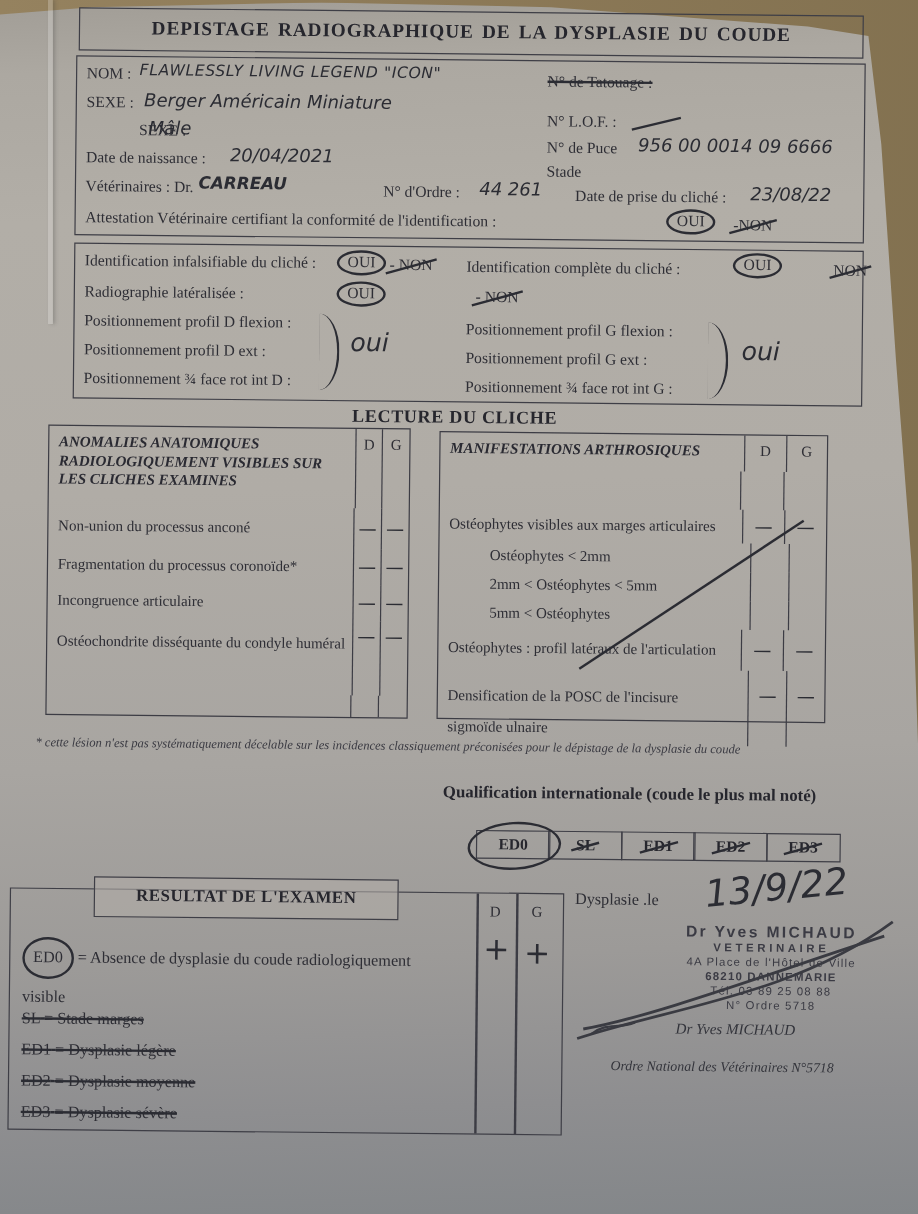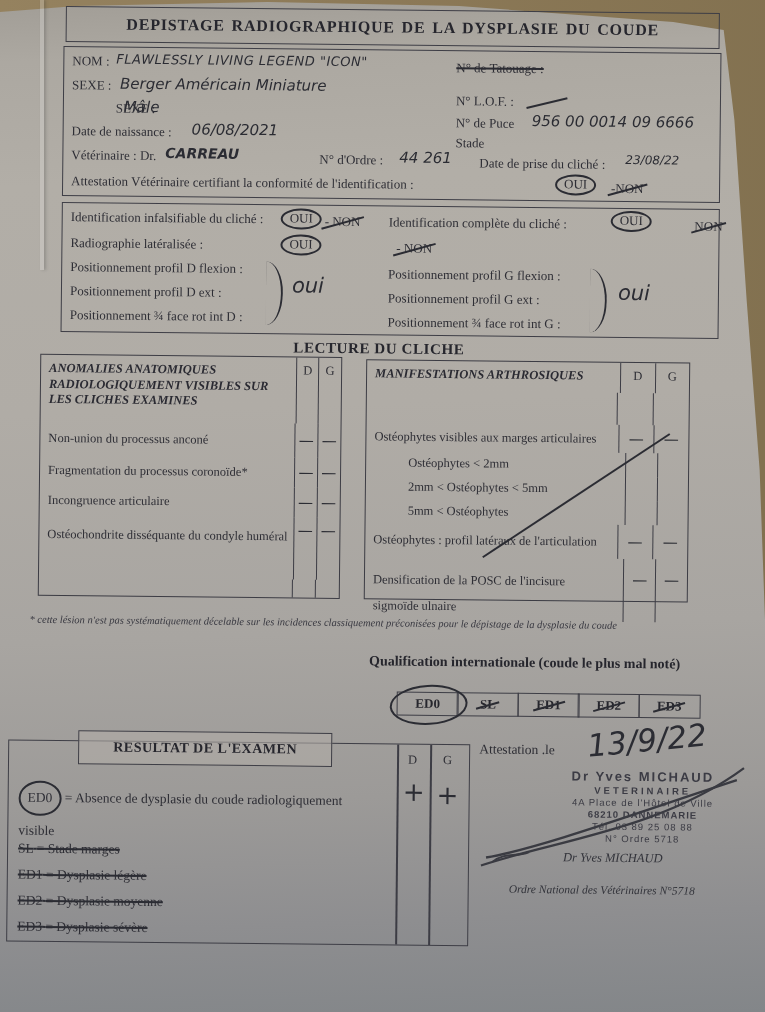--- a/index.html
+++ b/index.html
@@ -58,29 +58,29 @@
     <span class="abs hw" style="left:56px;top:27px;font-size:15px;">Berger Américain Miniature</span>
     <span class="abs lbl" style="left:392px;top:42px;">N° L.O.F. :</span>
     <span class="abs" style="left:462px;top:50px;width:42px;height:2px;background:#2b2c33;transform:rotate(-14deg);"></span>
 
     <span class="abs lbl" style="left:8px;top:53px;margin-left:44px;">SEXE :</span>
     <span class="abs hw" style="left:60px;top:50px;font-size:15px;">Mâle</span>
     <span class="abs lbl" style="left:392px;top:64px;">N° de Puce</span>
     <span class="abs hw" style="left:468px;top:60px;font-size:15px;">956 00 0014 09 6666</span>
 
     <span class="abs lbl" style="left:8px;top:76px;">Date de naissance :</span>
-    <span class="abs hw" style="left:128px;top:72px;font-size:15px;">06/08/2021</span>
+    <span class="abs hw" style="left:128px;top:72px;font-size:15px;">20/04/2021</span>
     <span class="abs lbl" style="left:392px;top:84px;">Stade</span>
 
-    <span class="abs lbl" style="left:8px;top:100px;">Vétérinaire : Dr.</span>
+    <span class="abs lbl" style="left:8px;top:100px;">Vétérinaires : Dr.</span>
     <span class="abs hw" style="left:102px;top:97px;font-size:14px;font-weight:bold;">CARREAU</span>
     <span class="abs lbl" style="left:256px;top:102px;">N° d'Ordre :</span>
     <span class="abs hw" style="left:336px;top:98px;font-size:15px;">44 261</span>
     <span class="abs lbl" style="left:416px;top:104px;">Date de prise du cliché :</span>
-    <span class="abs hw" style="left:562px;top:100px;font-size:12px;">23/08/22</span>
+    <span class="abs hw" style="left:562px;top:100px;font-size:15px;">23/08/22</span>
 
     <span class="abs lbl" style="left:8px;top:126px;">Attestation Vétérinaire certifiant la conformité de l'identification :</span>
     <span class="abs lbl circle" style="left:492px;top:122px;">OUI</span>
     <span class="abs lbl dslash" style="left:548px;top:126px;">-NON</span>
   </div>
 
   <div class="abs box" style="left:64px;top:202px;width:656px;height:128px;">
     <span class="abs lbl" style="left:8px;top:6px;">Identification infalsifiable du cliché :</span>
     <span class="abs lbl circle" style="left:218px;top:3px;">OUI</span>
     <span class="abs lbl dslash" style="left:262px;top:6px;">- NON</span>
@@ -269,21 +269,21 @@
     </div>
     <div class="abs" style="left:10px;top:178px;font-size:13.5px;color:#2e2e35;">
       <span class="strike"><span>ED3</span> <span>= Dysplasie sévère</span></span>
     </div>
   </div>
 
   <div class="abs box" style="left:86px;top:730px;width:252px;height:32px;display:flex;align-items:center;justify-content:center;background:rgba(176,172,166,.6);">
     <span style="font-weight:bold;font-size:14px;letter-spacing:.5px;color:#26262d;">RESULTAT DE L'EXAMEN</span>
   </div>
 
-  <span class="abs lbl" style="left:487px;top:737px;font-size:13.5px;">Attestation .le</span>
+  <span class="abs lbl" style="left:487px;top:737px;font-size:13.5px;">Dysplasie .le</span>
   <span class="abs hw" style="left:595px;top:716px;font-size:31px;transform:rotate(-6deg);">13/9/22</span>
 
   <div class="abs stamp" style="left:545px;top:763px;width:212px;">
     <div class="st-b">Dr Yves MICHAUD</div>
     <div class="st-s" style="font-weight:bold;letter-spacing:3px;">VETERINAIRE</div>
     <div class="st-s">4A Place de l'Hôtel de Ville</div>
     <div class="st-s" style="font-weight:bold;">68210 DANNEMARIE</div>
     <div class="st-s">Tél. 03 89 25 08 88</div>
     <div class="st-s">N° Ordre 5718</div>
   </div>

